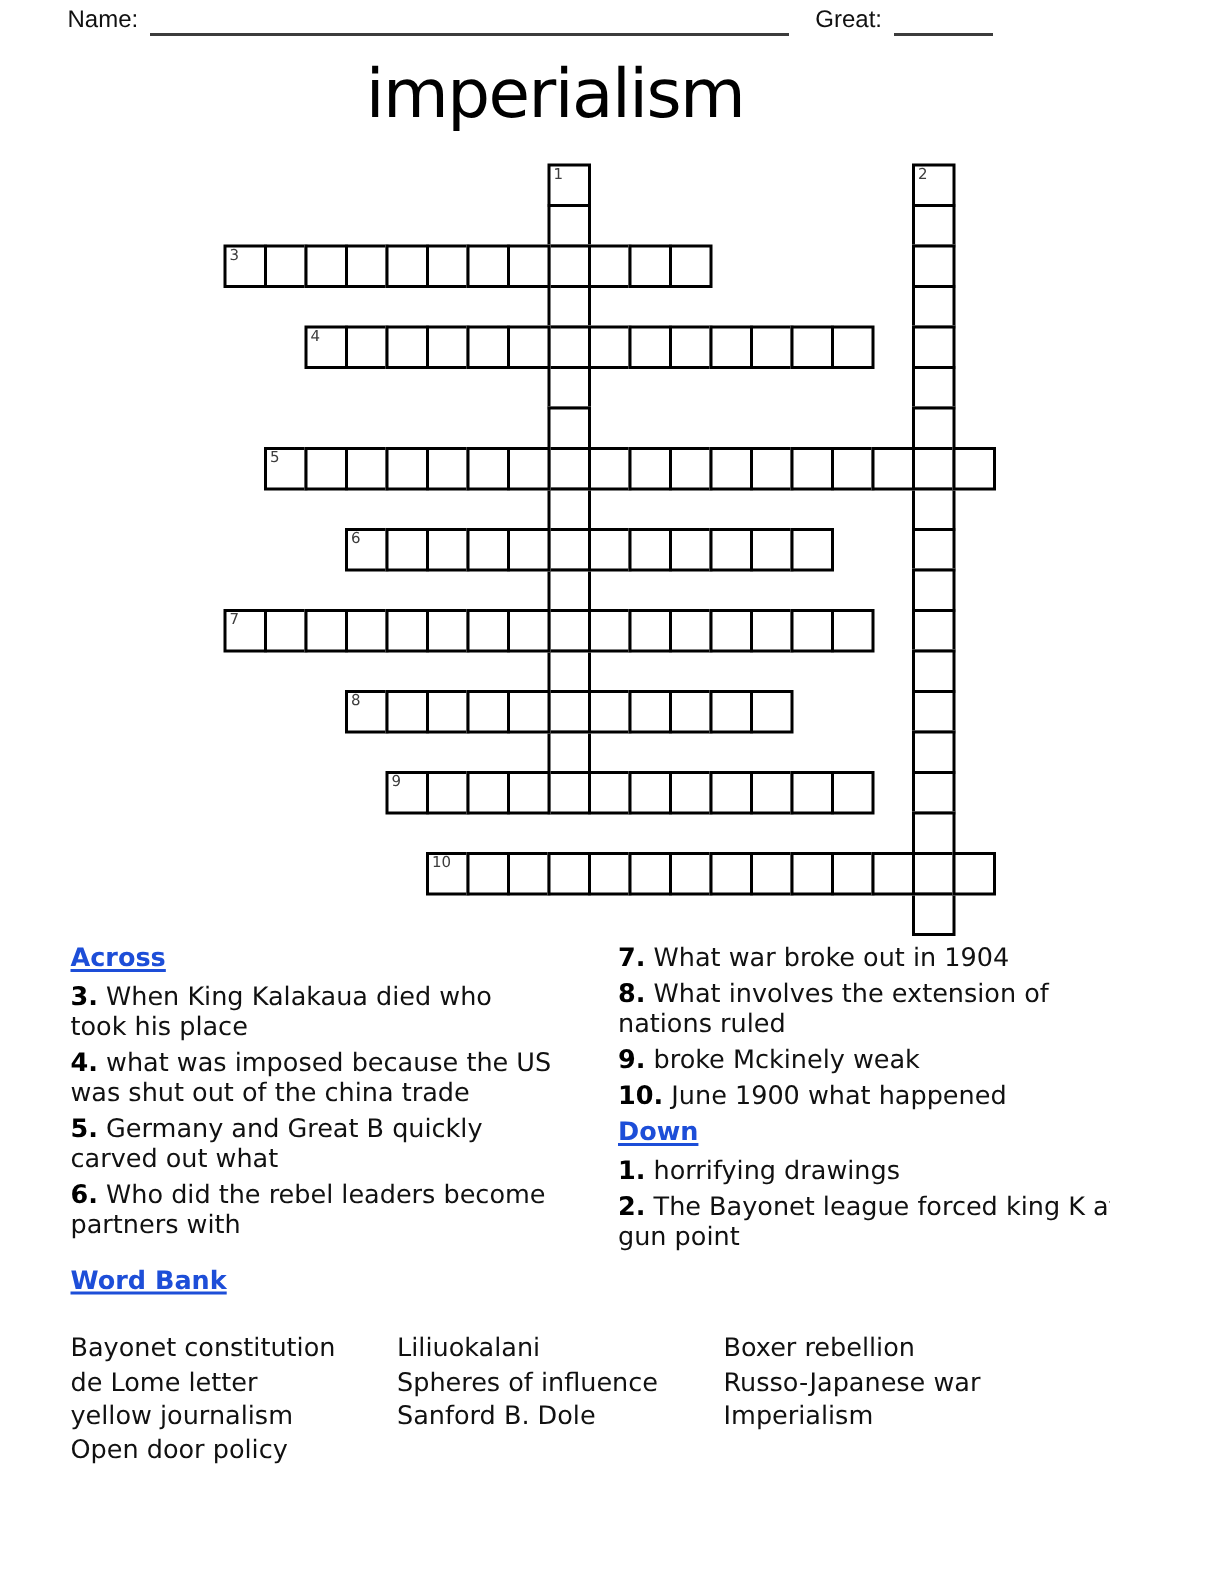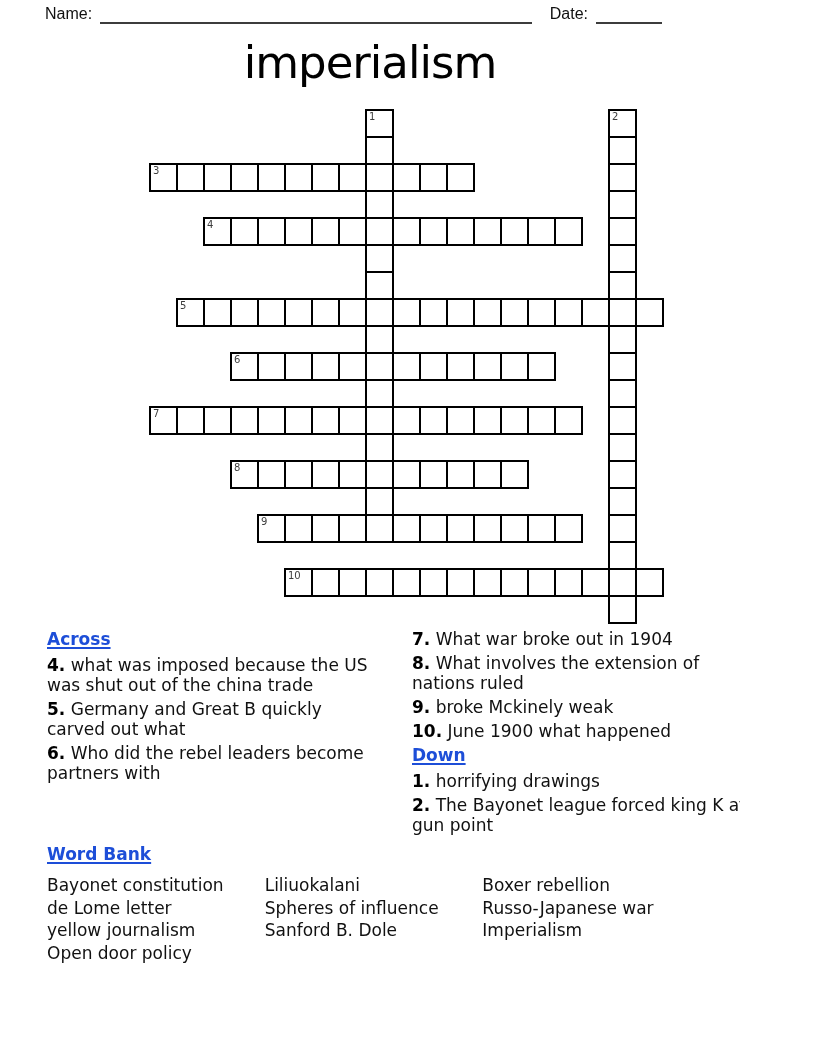--- a/index.html
+++ b/index.html
@@ -41,33 +41,33 @@
   .sec-heading {
     font-size:17px; font-weight:bold; color:#1d4ed8;
     text-decoration:underline; text-decoration-thickness:2px; text-underline-offset:2px;
     margin:0 0 6px 0; line-height:20px;
   }
   .down-heading { margin-top:3px; }
   .clue { font-size:17px; line-height:20px; margin:0 0 4px 0; color:#111; }
   .clue-num { font-weight:bold; color:#000; }
   
   .wordbank { position:absolute; left:47px; top:844px; right:40px; }
-  .wb-cols { display:flex; margin-top:10px; }
+  .wb-cols { display:flex; margin-top:24px; }
   .wb-col { width:240px; }
   .wb-item { font-size:17px; line-height:22.5px; color:#111; }
 </style>
 </head>
 <body>
 
 <div class="page">
 
   <div class="header-row">
     <span class="hdr-label">Name:</span>
     <div class="write-line name-line"></div>
-    <span class="hdr-label date-label">Date:</span>
+    <span class="hdr-label date-label">Great:</span>
     <div class="write-line date-line"></div>
   </div>
 
   <h1 class="title">imperialism</h1>
 
   <div class="grid" id="grid">
       <div class="cell" style="left: 215px; top: -1px;">
         <span class="cell-num">1</span>
       </div>
       <div class="cell" style="left: 215px; top: 26px;"></div>
@@ -219,20 +219,21 @@
       <div class="cell" style="left: 323px; top: 458px;"></div>
       <div class="cell" style="left: 350px; top: 458px;"></div>
       <div class="cell" style="left: 377px; top: 458px;"></div>
       <div class="cell" style="left: 404px; top: 458px;"></div>
       <div class="cell" style="left: 431px; top: 458px;"></div>
       <div class="cell" style="left: 485px; top: 458px;"></div>
     </div>
 
   <div class="clues-col clues-left">
     <div class="sec-heading">Across</div>
+    <p class="clue"><span class="clue-num">3.</span> <span>When King Kalakaua died who took his place</span></p>
     <p class="clue"><span class="clue-num">4.</span> <span>what was imposed because the US was shut out of the china trade</span></p>
     <p class="clue"><span class="clue-num">5.</span> <span>Germany and Great B quickly carved out what</span></p>
     <p class="clue"><span class="clue-num">6.</span> <span>Who did the rebel leaders become partners with</span></p>
   </div>
 
   <div class="clues-col clues-right">
     <p class="clue"><span class="clue-num">7.</span> <span>What war broke out in 1904</span></p>
     <p class="clue"><span class="clue-num">8.</span> <span>What involves the extension of nations ruled</span></p>
     <p class="clue"><span class="clue-num">9.</span> <span>broke Mckinely weak</span></p>
     <p class="clue"><span class="clue-num">10.</span> <span>June 1900 what happened</span></p>

